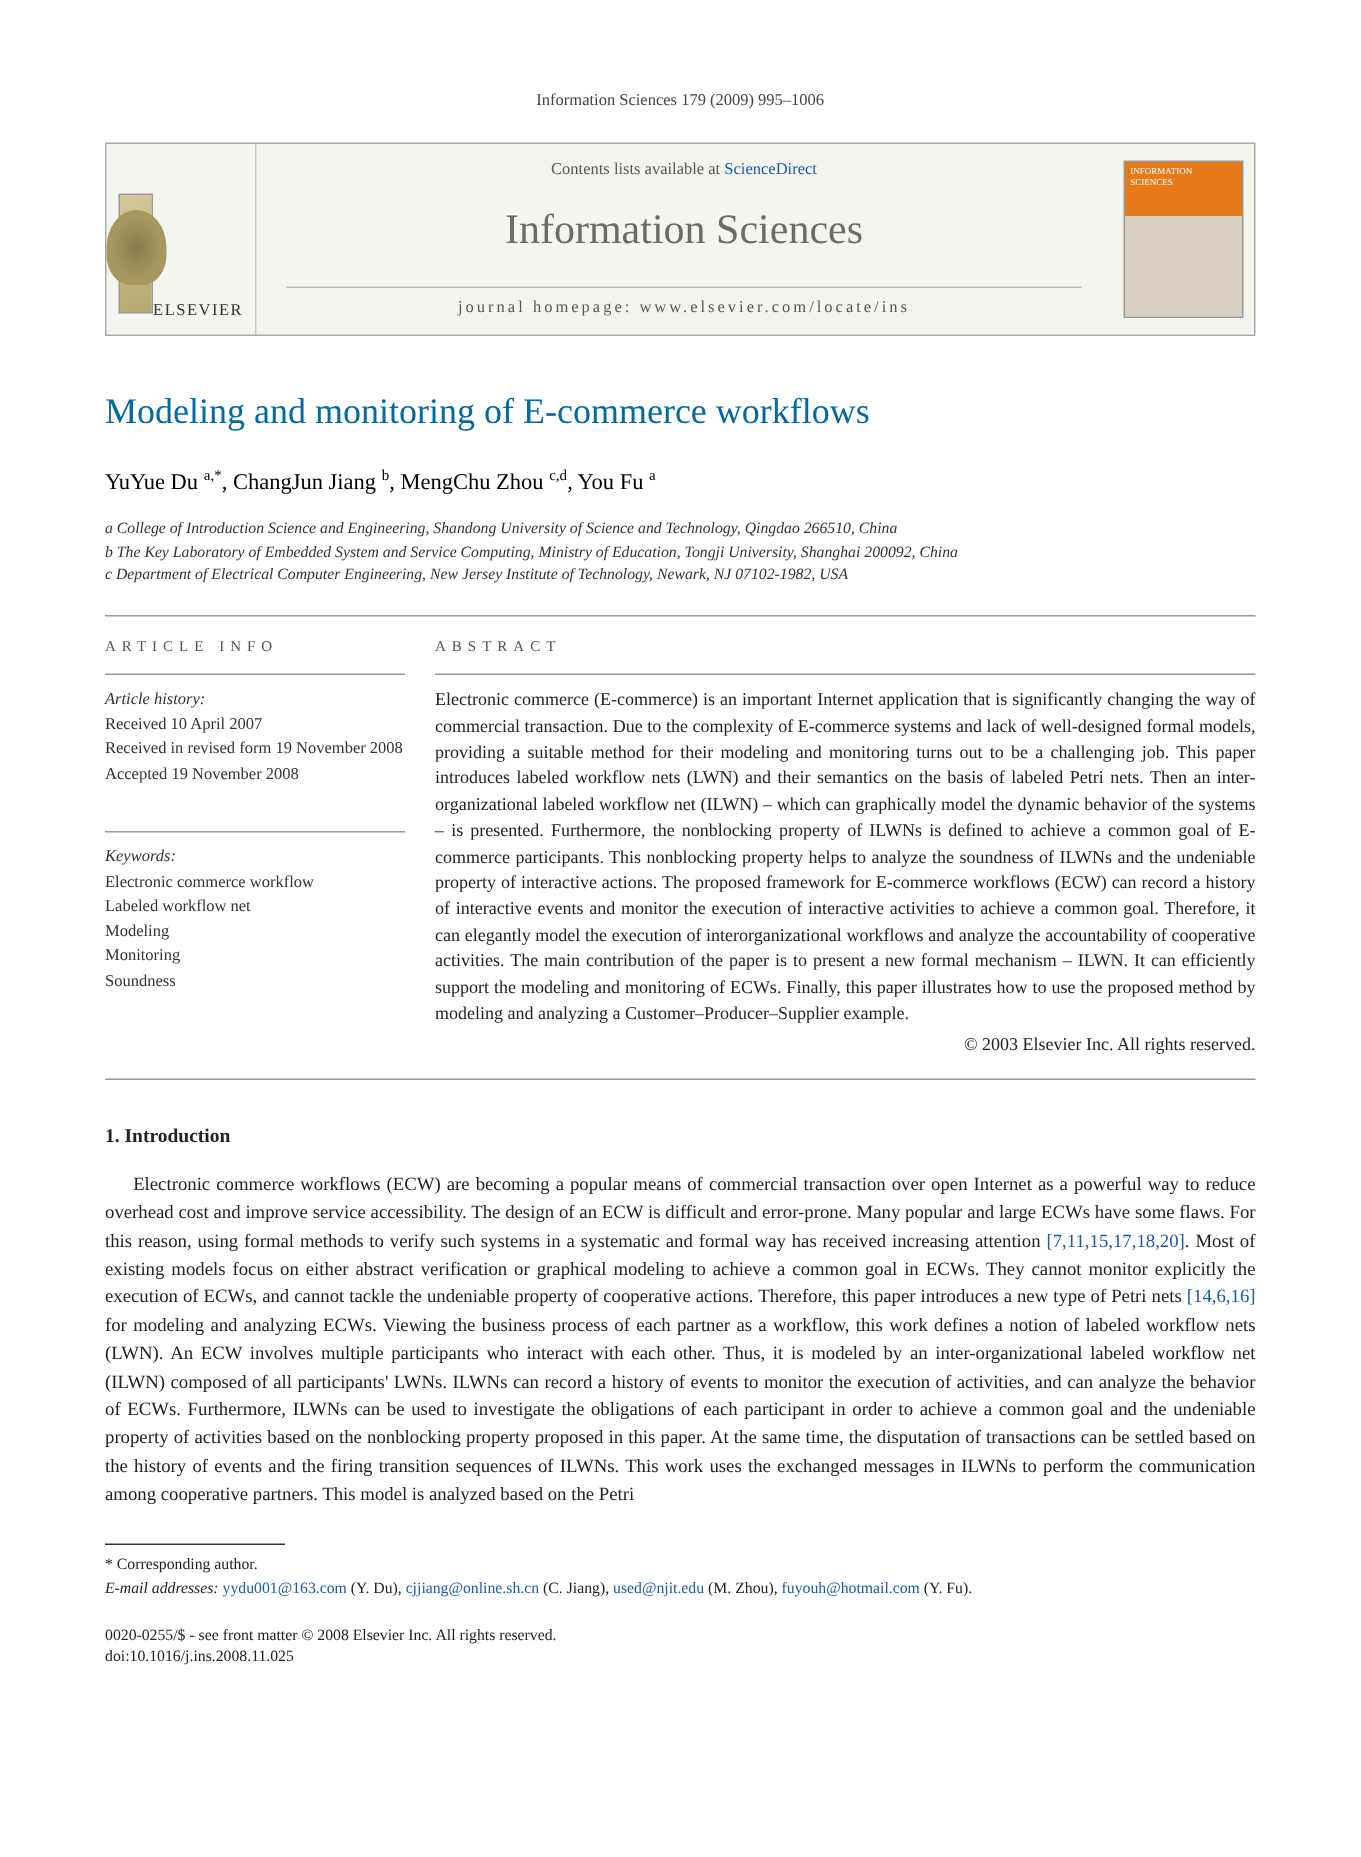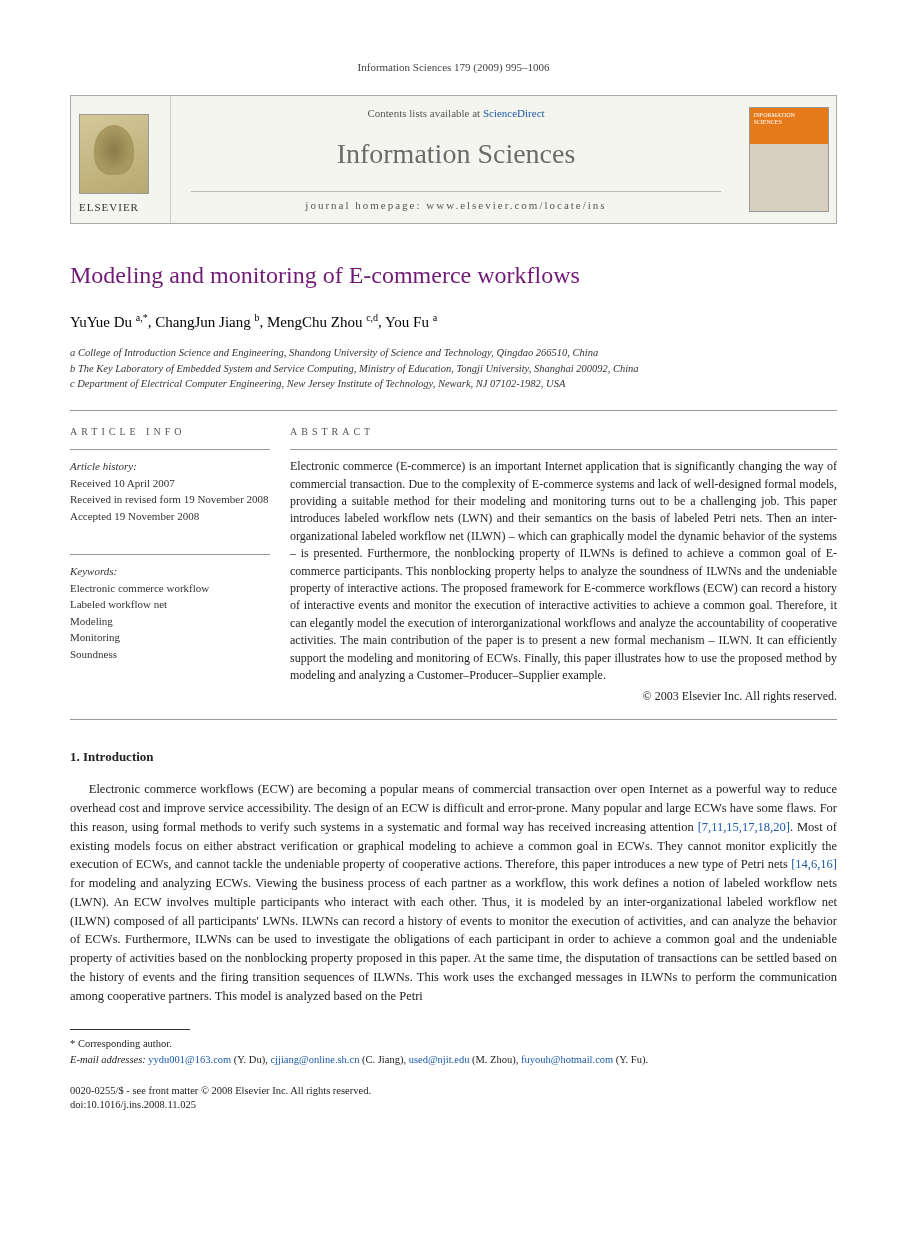--- a/index.html
+++ b/index.html
@@ -22,23 +22,22 @@
     .banner {
       border: 1px solid #aaa;
       display: flex;
       align-items: stretch;
       margin-bottom: 35px;
       background: #f5f5f0;
     }
     .banner-left {
       width: 100px;
       display: flex;
-      flex-direction: column;
       justify-content: flex-end;
-      align-items: flex-start;
+      align-items: flex-end;
       padding: 8px;
       border-right: 1px solid #ccc;
     }
     .elsevier-tree {
       width: 70px;
       height: 80px;
       background: linear-gradient(160deg, #d4c89a, #b8a870);
       border: 1px solid #999;
       margin-bottom: 6px;
       position: relative;
@@ -100,21 +99,21 @@
       border: 1px solid #999;
       font-size: 6px;
       color: #fff;
       padding: 4px;
       text-align: left;
       line-height: 1.1;
     }
     .article-title {
       font-size: 24px;
       font-weight: 400;
-      color: #701a75;
+      color: #0369a1;
       margin-bottom: 18px;
       font-family: Georgia, serif;
     }
     .authors {
       font-size: 15px;
       margin-bottom: 12px;
       color: #000000;
     }
     .authors sup { font-size: 10px; }
     .affiliations {

